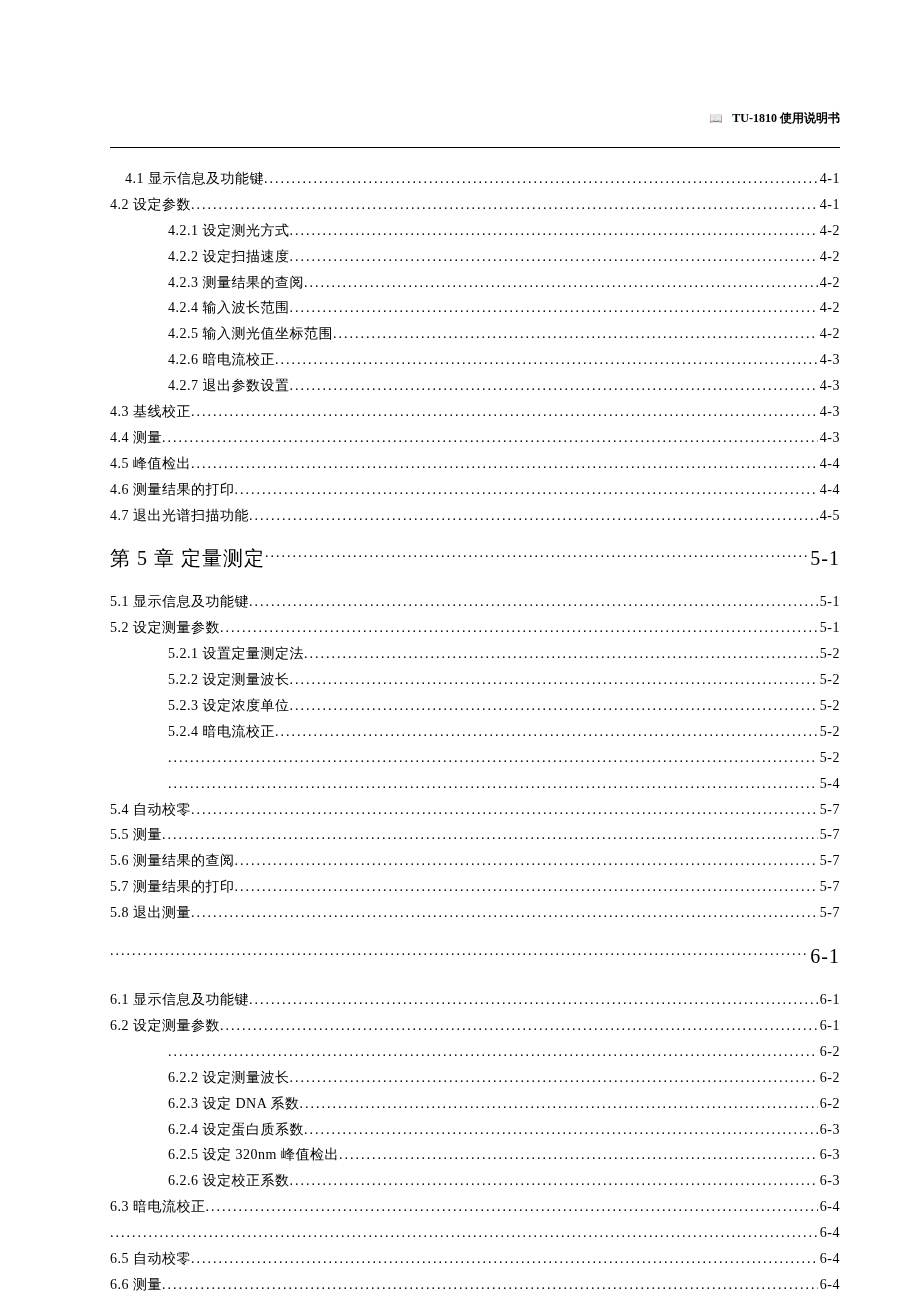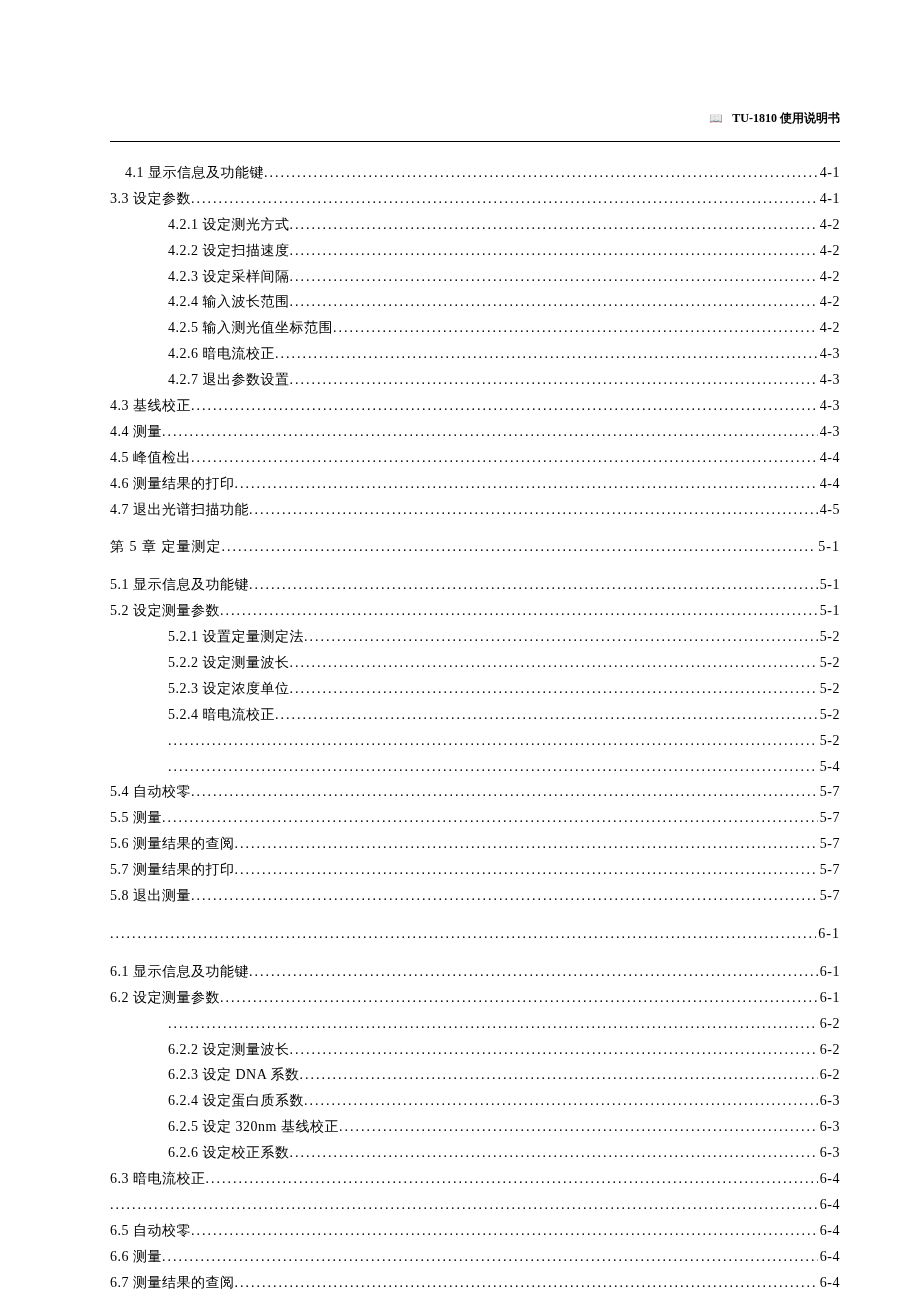--- a/index.html
+++ b/index.html
@@ -12,21 +12,21 @@
       width: 920px;
     }
     .page {
       padding: 110px 80px 60px 110px;
     }
     .header {
       text-align: right;
       font-family: 'SimSun', serif;
       font-size: 12px;
       font-weight: bold;
-      padding-bottom: 14px;
+      padding-bottom: 20px;
       border-bottom: 1px solid #000;
       margin-bottom: 18px;
     }
     .header-icon {
       display: inline-block;
       margin-right: 6px;
       font-size: 11px;
     }
     .toc-line {
       display: flex;
@@ -43,21 +43,21 @@
       overflow: hidden;
       letter-spacing: 2px;
       font-size: 14px;
       color: #000;
     }
     .toc-dots::after {
       content: ".........................................................................................................................................................................";
     }
     .toc-page { flex: 0 0 auto; padding-left: 2px; }
     .chapter {
-      font-size: 14px;
+      font-size: 20px;
       letter-spacing: 1px;
       padding-top: 12px;
       padding-bottom: 12px;
     }
     .chapter .toc-dots::after {
       content: ".........................................................................................................................................................................";
     }
   </style>
 </head>
 <body>
@@ -67,36 +67,36 @@
     <span class="header-icon">📖</span>
     <span>TU-1810 使用说明书</span>
   </div>
   <div id="toc-container">
       <div class="toc-line indent-1">
         <span class="toc-title">4.1 显示信息及功能键</span>
         <span class="toc-dots"></span>
         <span class="toc-page"> 4-1</span>
       </div>
       <div class="toc-line">
-        <span class="toc-title">3.3 设定参数</span>
+        <span class="toc-title">4.2 设定参数</span>
         <span class="toc-dots"></span>
         <span class="toc-page"> 4-1</span>
       </div>
       <div class="toc-line indent-2">
         <span class="toc-title">4.2.1 设定测光方式 </span>
         <span class="toc-dots"></span>
         <span class="toc-page"> 4-2</span>
       </div>
       <div class="toc-line indent-2">
         <span class="toc-title">4.2.2 设定扫描速度 </span>
         <span class="toc-dots"></span>
         <span class="toc-page"> 4-2</span>
       </div>
       <div class="toc-line indent-2">
-        <span class="toc-title">4.2.3 设定采样间隔 </span>
+        <span class="toc-title">4.2.3 测量结果的查阅 </span>
         <span class="toc-dots"></span>
         <span class="toc-page"> 4-2</span>
       </div>
       <div class="toc-line indent-2">
         <span class="toc-title">4.2.4 输入波长范围 </span>
         <span class="toc-dots"></span>
         <span class="toc-page"> 4-2</span>
       </div>
       <div class="toc-line indent-2">
         <span class="toc-title">4.2.5 输入测光值坐标范围 </span>
@@ -233,21 +233,21 @@
         <span class="toc-title">6.2.3 设定 DNA 系数 </span>
         <span class="toc-dots"></span>
         <span class="toc-page"> 6-2</span>
       </div>
       <div class="toc-line indent-2">
         <span class="toc-title">6.2.4 设定蛋白质系数 </span>
         <span class="toc-dots"></span>
         <span class="toc-page"> 6-3</span>
       </div>
       <div class="toc-line indent-2">
-        <span class="toc-title">6.2.5 设定 320nm 基线校正 </span>
+        <span class="toc-title">6.2.5 设定 320nm 峰值检出 </span>
         <span class="toc-dots"></span>
         <span class="toc-page"> 6-3</span>
       </div>
       <div class="toc-line indent-2">
         <span class="toc-title">6.2.6 设定校正系数 </span>
         <span class="toc-dots"></span>
         <span class="toc-page"> 6-3</span>
       </div>
       <div class="toc-line">
         <span class="toc-title">6.3 暗电流校正</span>

